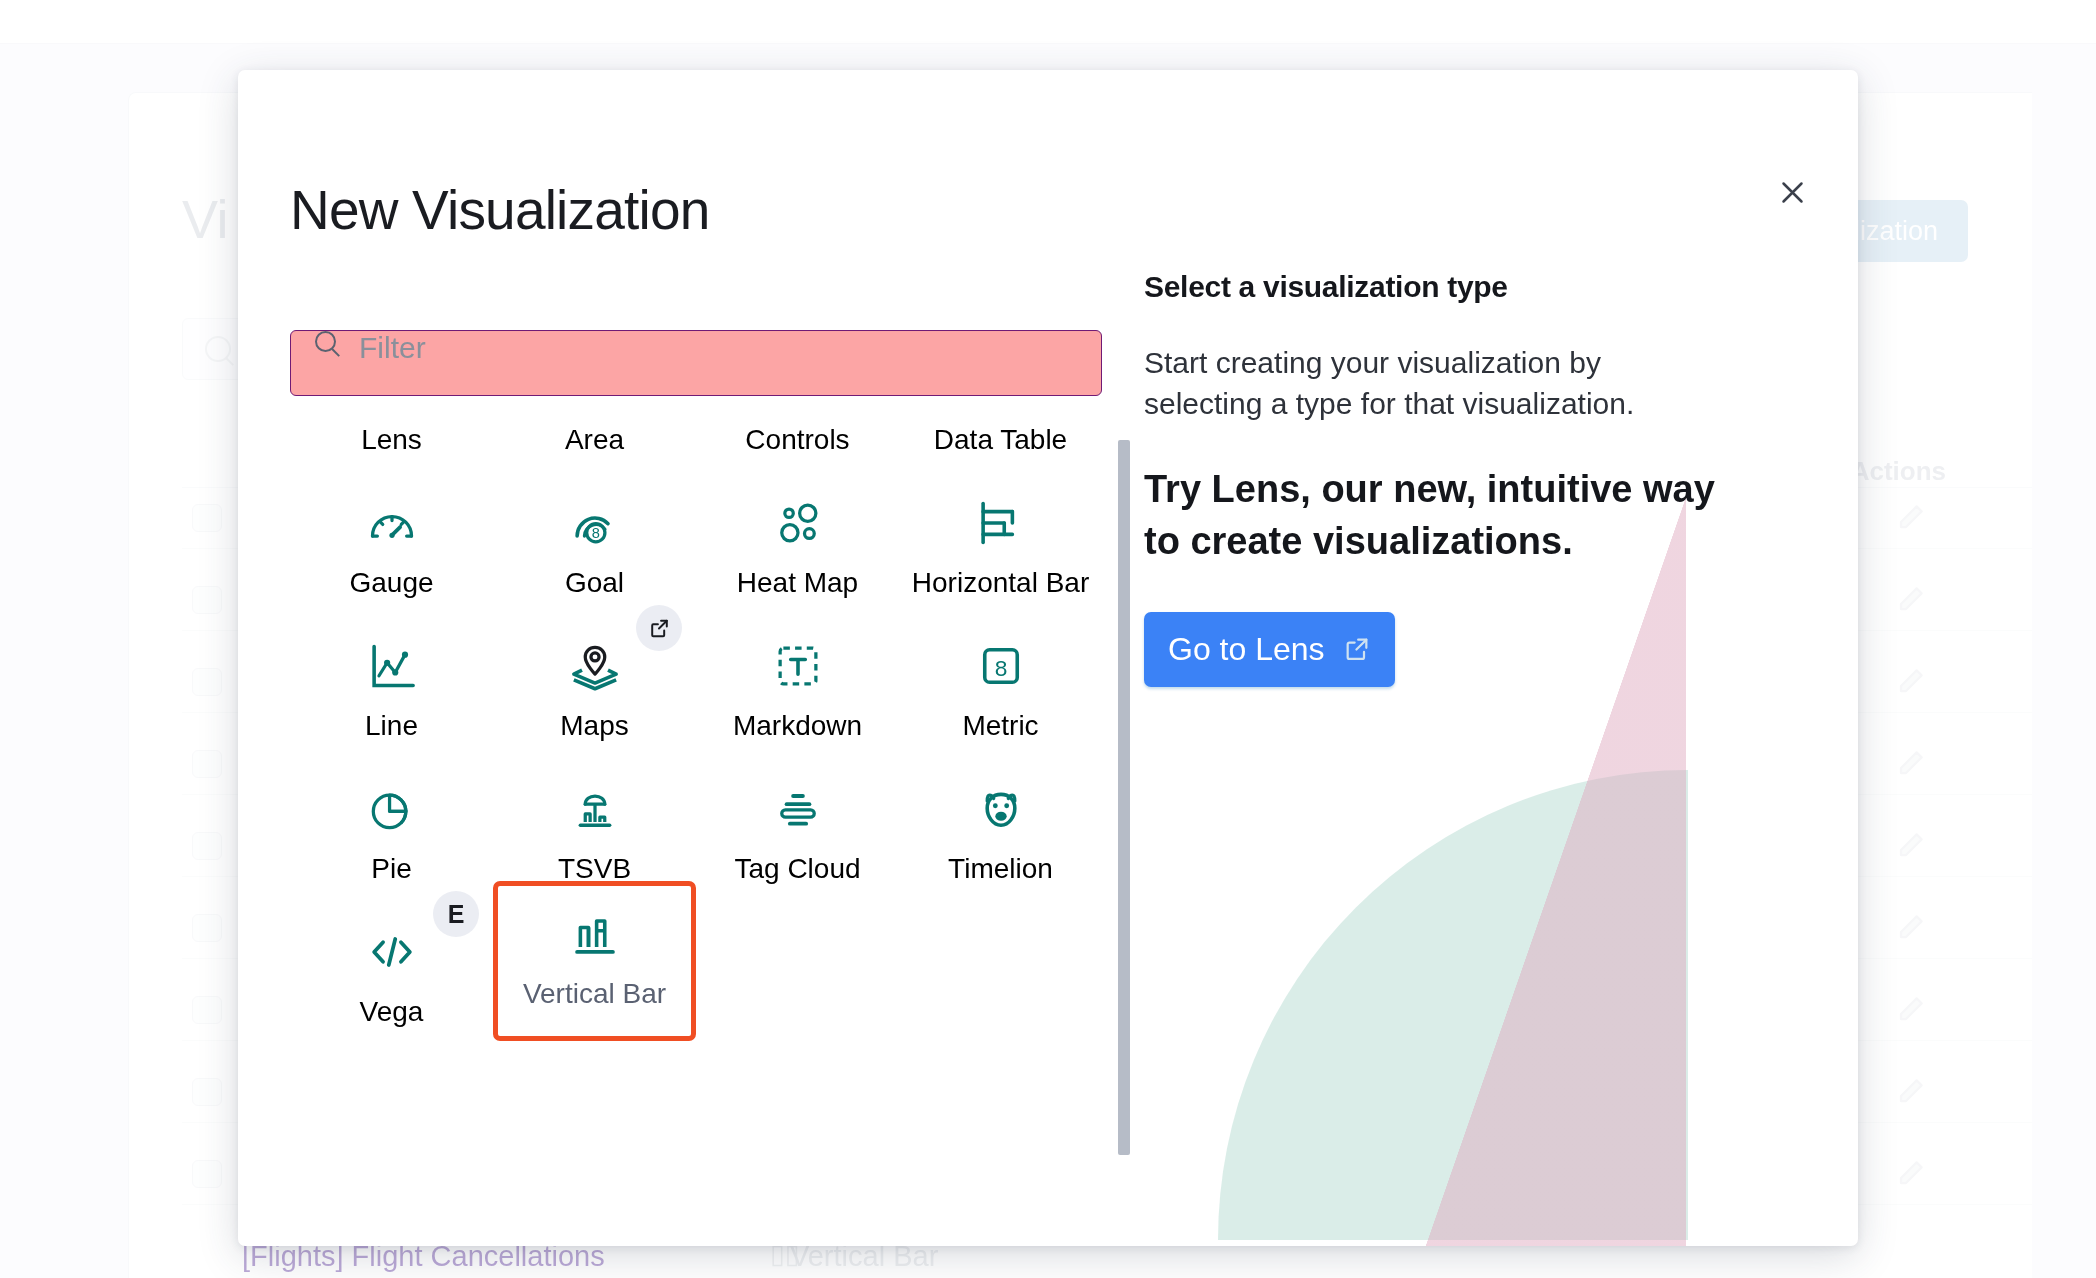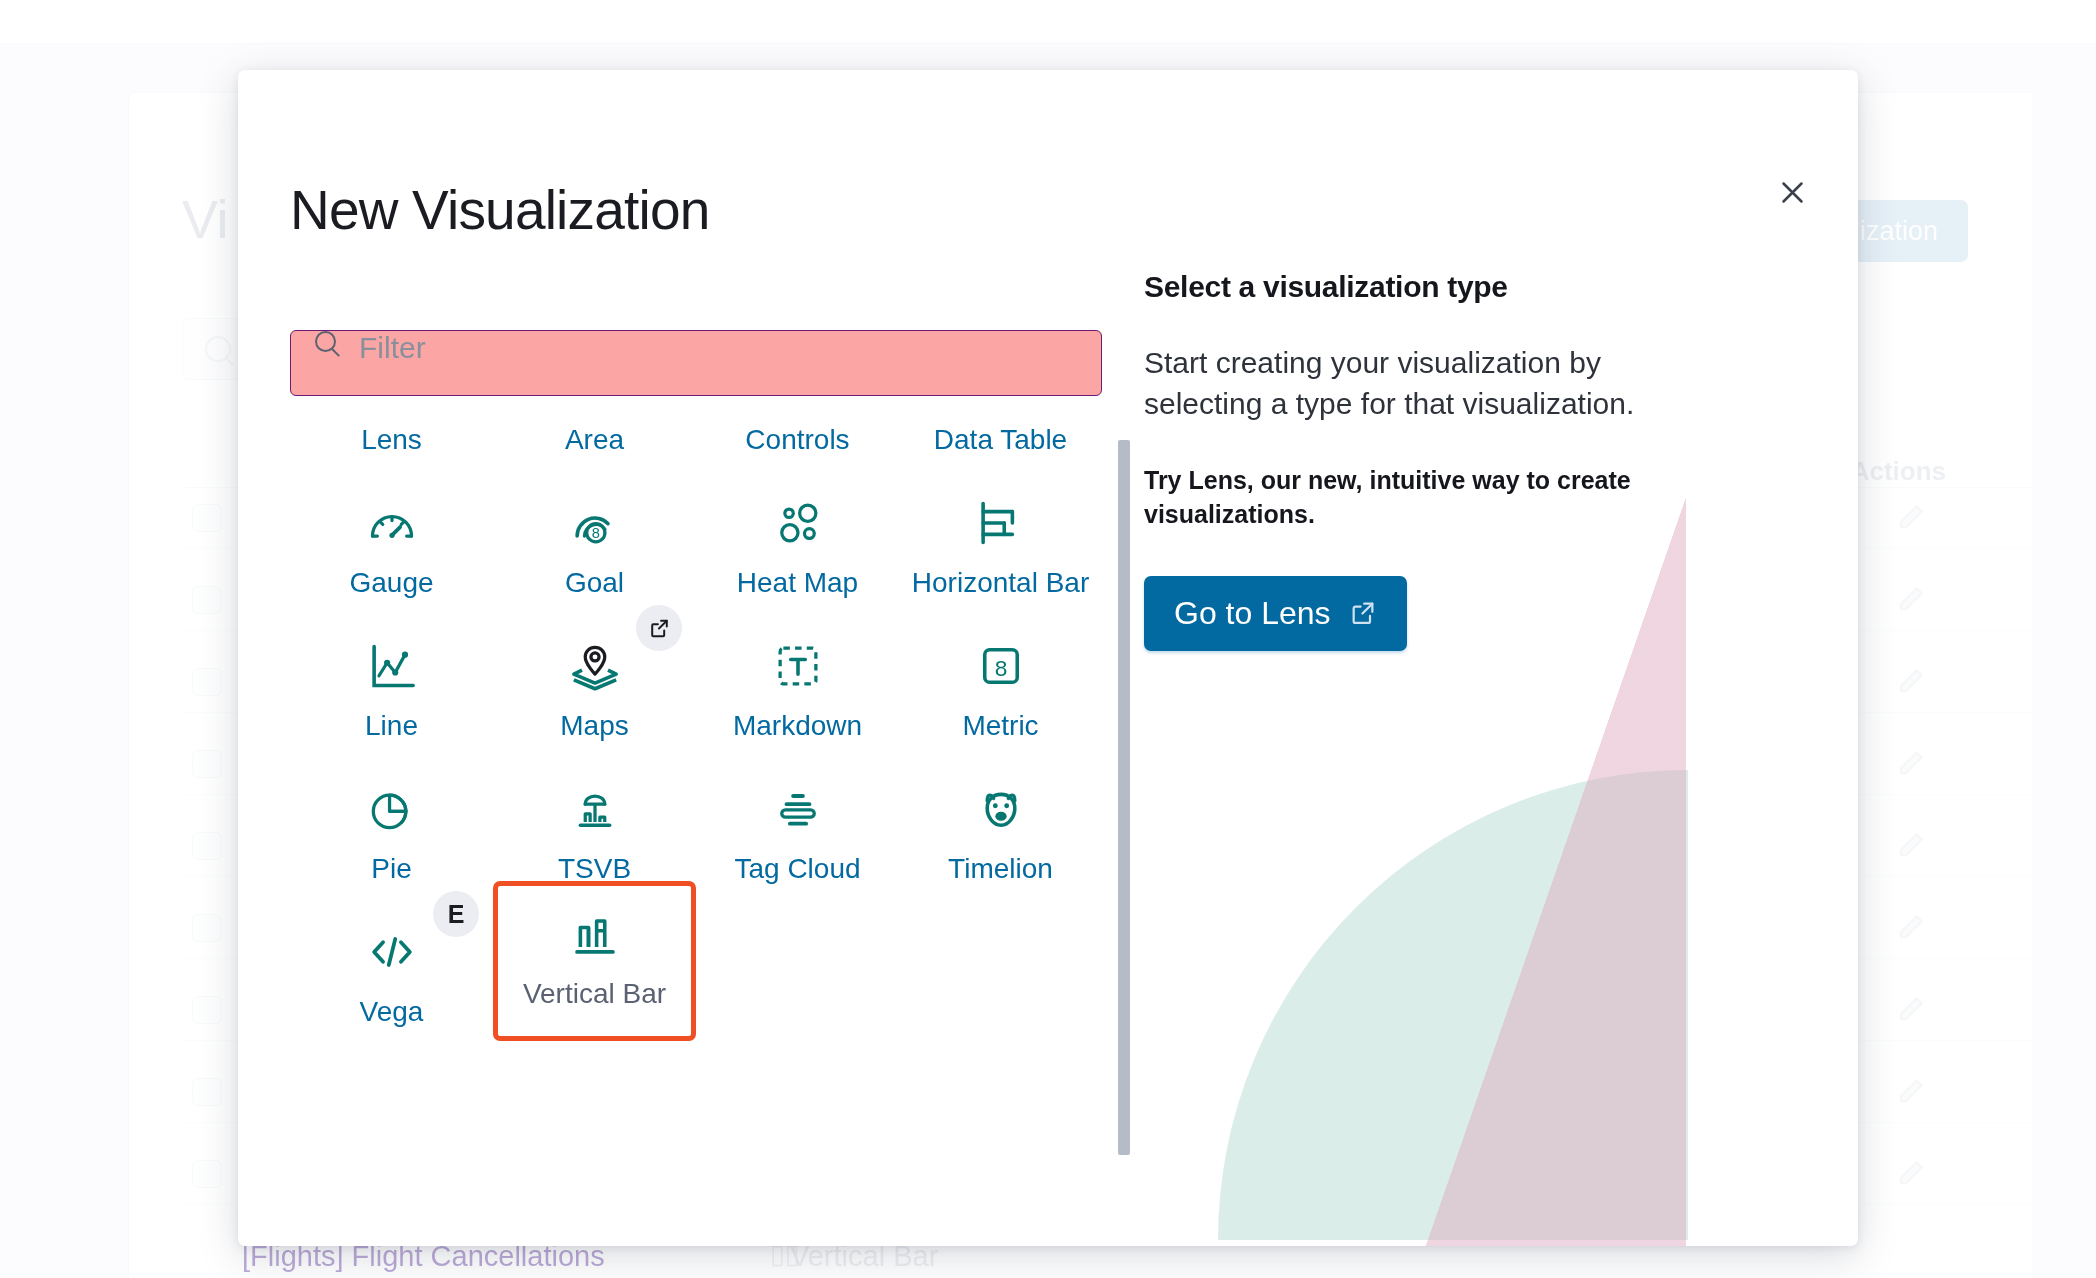--- a/index.html
+++ b/index.html
@@ -183,21 +183,21 @@
     align-self: center;
     margin-top: -8px;
   }
   .viz-icon {
     width: 52px; height: 52px;
     display: flex; align-items: center; justify-content: center;
     margin-bottom: 20px;
   }
   .viz-icon svg { width: 52px; height: 52px; display: block; }
   .viz-label {
-    font-size: 28px; color: #0369a1;
+    font-size: 28px; color: #000000;
     text-align: center; line-height: 1;
     white-space: nowrap;
   }
   .viz-cell.selected .viz-label { color: #5a6172; }
 
   .badge {
     position: absolute;
     top: 2px; right: 14px;
     width: 46px; height: 46px;
     border-radius: 50%;
@@ -224,28 +224,28 @@
   }
   .right-title {
     font-size: 30px; font-weight: 700; color: #15171c;
     letter-spacing: -0.3px; margin-bottom: 38px;
   }
   .right-para {
     font-size: 30px; color: #2e323a; line-height: 1.38;
     margin-bottom: 38px; max-width: 580px;
   }
   .right-strong {
-    font-size: 25px; font-weight: 700; color: #15171c;
+    font-size: 38px; font-weight: 700; color: #15171c;
     line-height: 1.38; margin-bottom: 44px; max-width: 600px;
   }
   .lens-btn {
     display: inline-flex; align-items: center; gap: 18px;
-    background: #0369a1; color: #ffffff;
+    background: #3b82f6; color: #ffffff;
     border: none; border-radius: 7px;
-    padding: 19px 30px;
+    padding: 19px 24px;
     font-family: "Liberation Sans", sans-serif;
     font-size: 32px; font-weight: 400;
     cursor: pointer;
     box-shadow: 0 2px 3px rgba(10,110,180,0.25);
   }
   .lens-btn svg { width: 28px; height: 28px; }
 
   
   .deco-circle {
     position: absolute;

